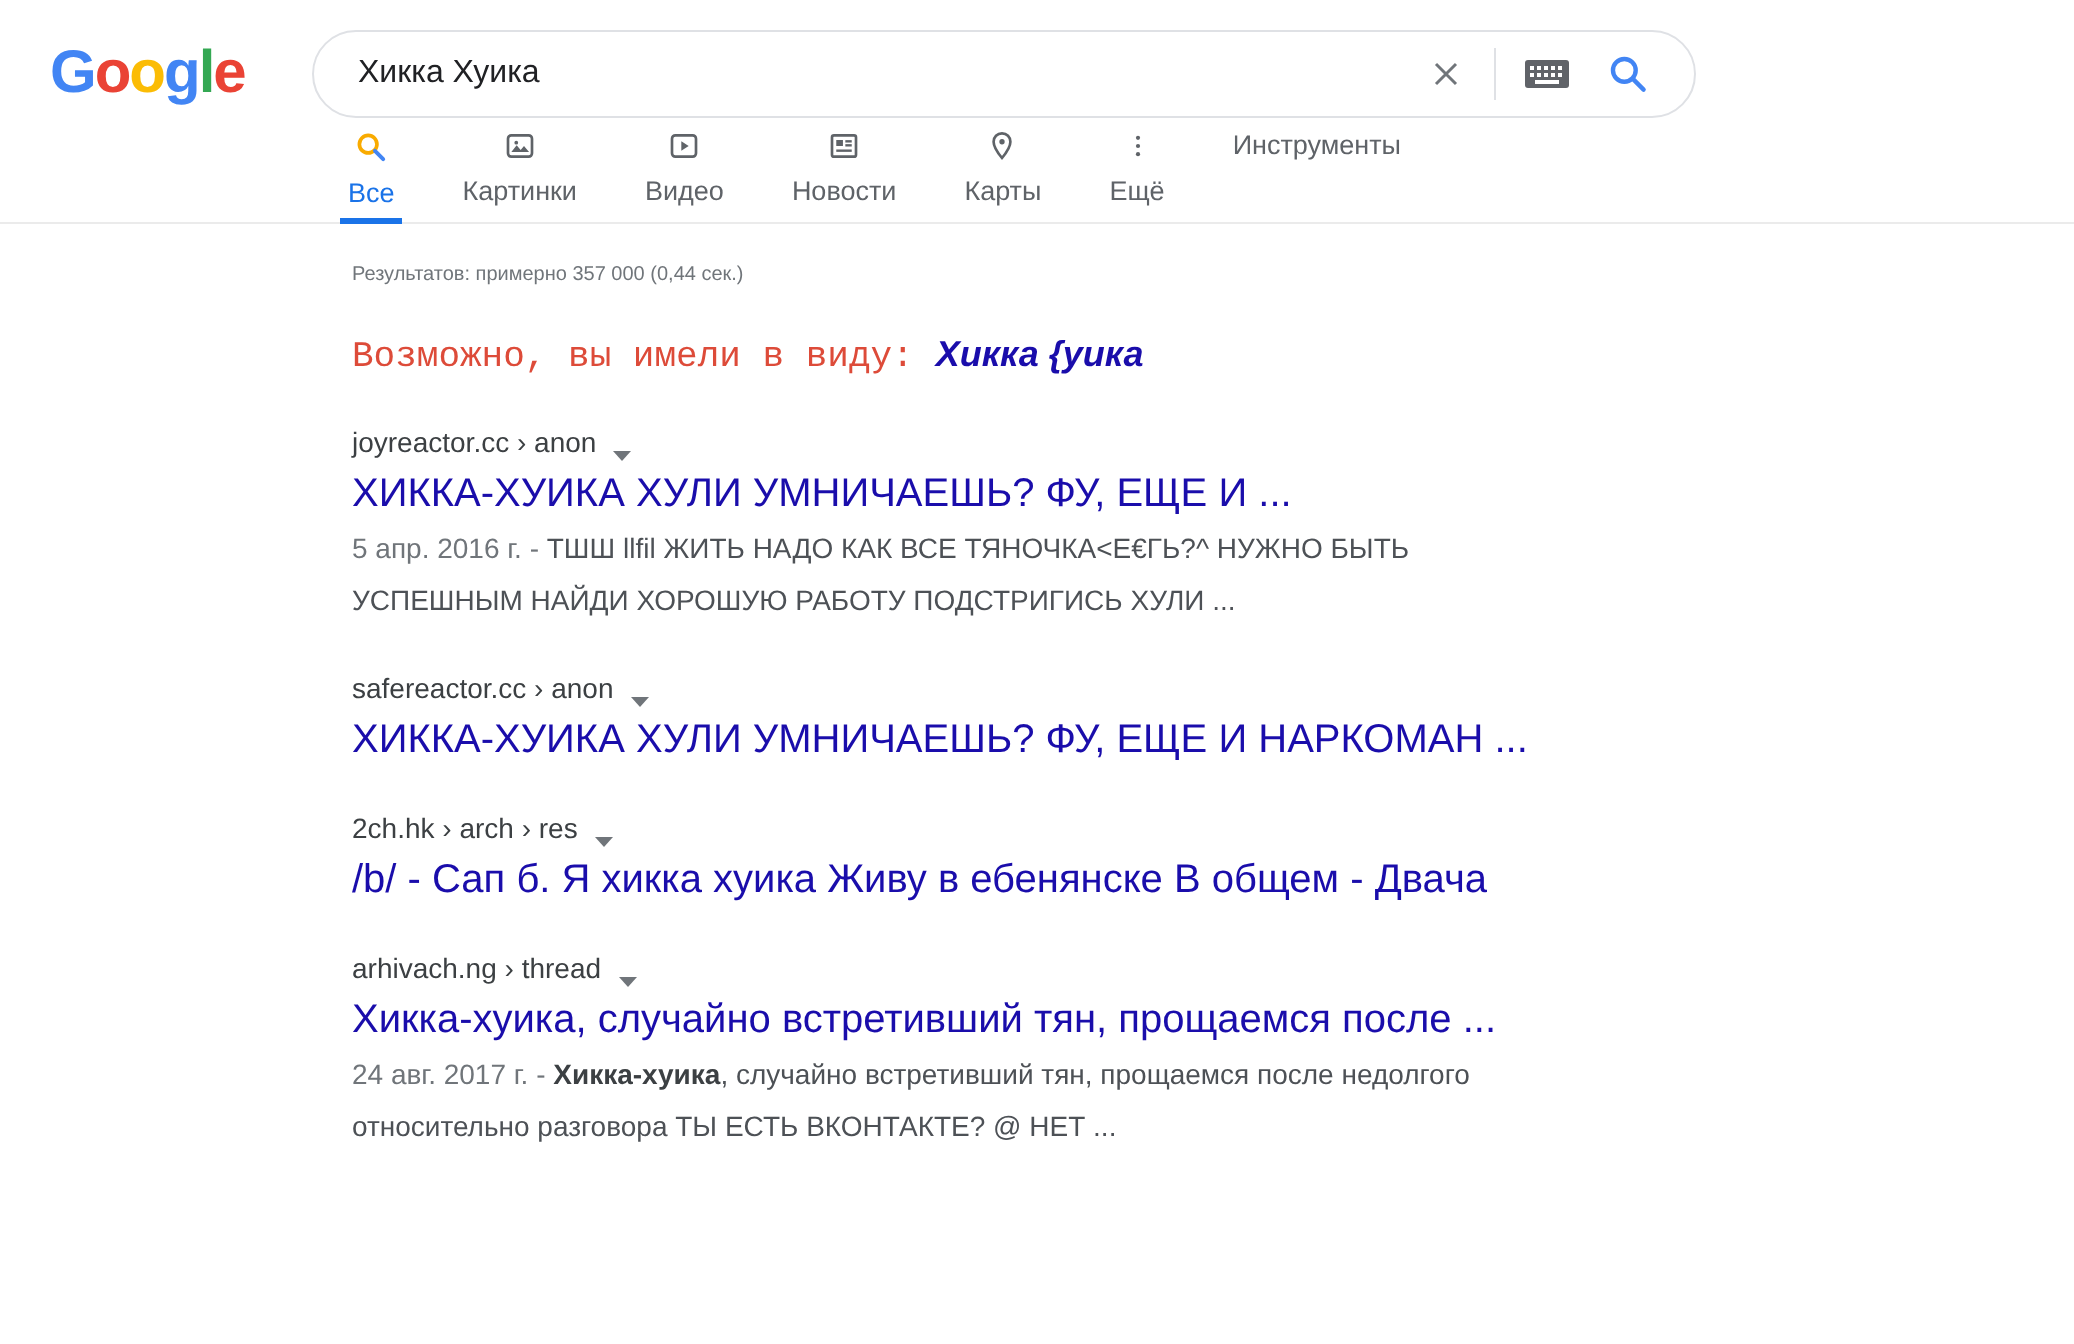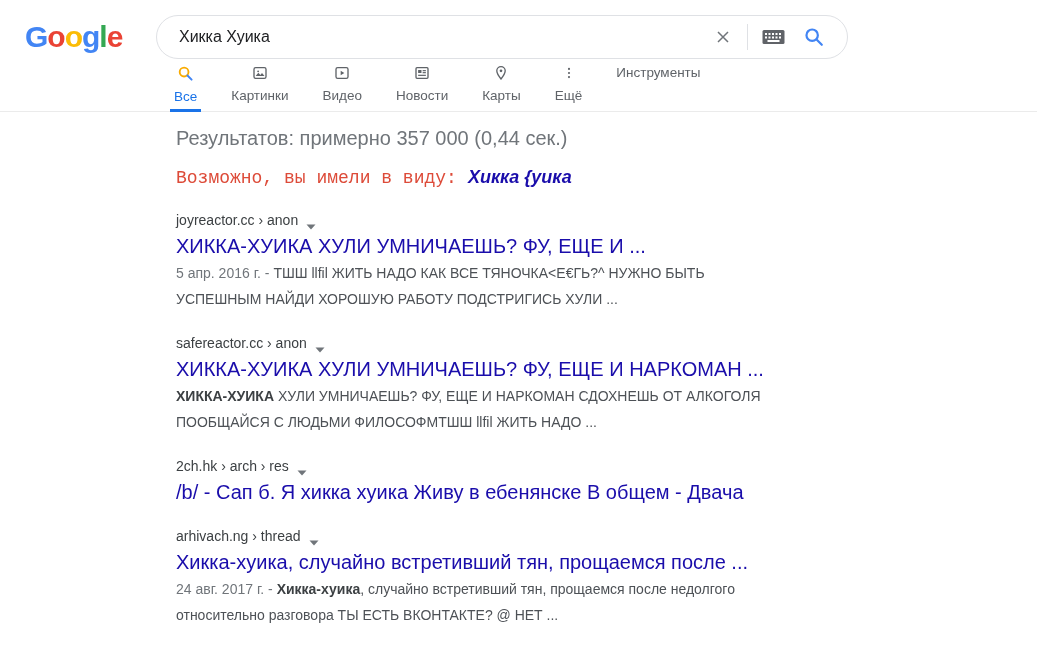--- a/index.html
+++ b/index.html
@@ -34,21 +34,21 @@
     display: flex; align-items: center; gap: 7px;
     padding: 0 4px; margin-right: 26px;
     font-size: 13.5px; color: #5f6368; cursor: pointer;
     border-bottom: 3px solid transparent; margin-bottom: -1px; flex-direction: column;
   }
   .tab.active { color: #1a73e8; border-bottom-color: #1a73e8; }
   .tab .ticon { display: flex; align-items: center; }
 
   
   .main { margin: 14px 0 0 176px; width: 604px; }
-  .stats { font-size: 20px; color: #70757a; line-height: 20px; margin-top: 16px; }
+  .stats { font-size: 10px; color: #70757a; line-height: 20px; margin-top: 16px; }
   .suggestion { margin-top: 17px; font-size: 18px; line-height: 24px; }
   .suggestion .sug-label { color: #dd4b39; font-family: Liberation Mono, monospace; }
   .suggestion .sug-link {
     color: #1a0dab; font-weight: bold; font-style: italic;
     margin-left: 6px; text-decoration: none; cursor: pointer; text-align: right;
   }
   .results { margin-top: 21px; }
   .result { margin-bottom: 22px; width: 604px; }
   .crumb-row { display: flex; align-items: flex-end; gap: 8px; font-size: 14px; line-height: 19px; color: #3c4043; }
   .crumb-row cite { font-style: normal; cursor: pointer; }
@@ -189,21 +189,20 @@
       <div class="result">
         <div class="crumb-row">
           <cite>safereactor.cc › anon</cite>
           <span class="crumb-arrow">
             <svg width="10" height="6" viewBox="0 0 10 6">
               <path d="M0.5 0.5 L9.5 0.5 L5 5.5 Z" fill="#70757a"></path>
             </svg>
           </span>
         </div>
         <a class="r-title">ХИККА-ХУИКА ХУЛИ УМНИЧАЕШЬ? ФУ, ЕЩЕ И НАРКОМАН ...</a>
-        <div class="r-snippet"><span class="sn-bold">ХИККА-ХУИКА</span><span class="sn-normal"> ХУЛИ УМНИЧАЕШЬ? ФУ, ЕЩЕ И НАРКОМАН СДОХНЕШЬ ОТ АЛКОГОЛЯ ПООБЩАЙСЯ С ЛЮДЬМИ ФИЛОСОФМТШШ llfil ЖИТЬ НАДО ...</span></div>
       </div>
       <div class="result">
         <div class="crumb-row">
           <cite>2ch.hk › arch › res</cite>
           <span class="crumb-arrow">
             <svg width="10" height="6" viewBox="0 0 10 6">
               <path d="M0.5 0.5 L9.5 0.5 L5 5.5 Z" fill="#70757a"></path>
             </svg>
           </span>
         </div>

